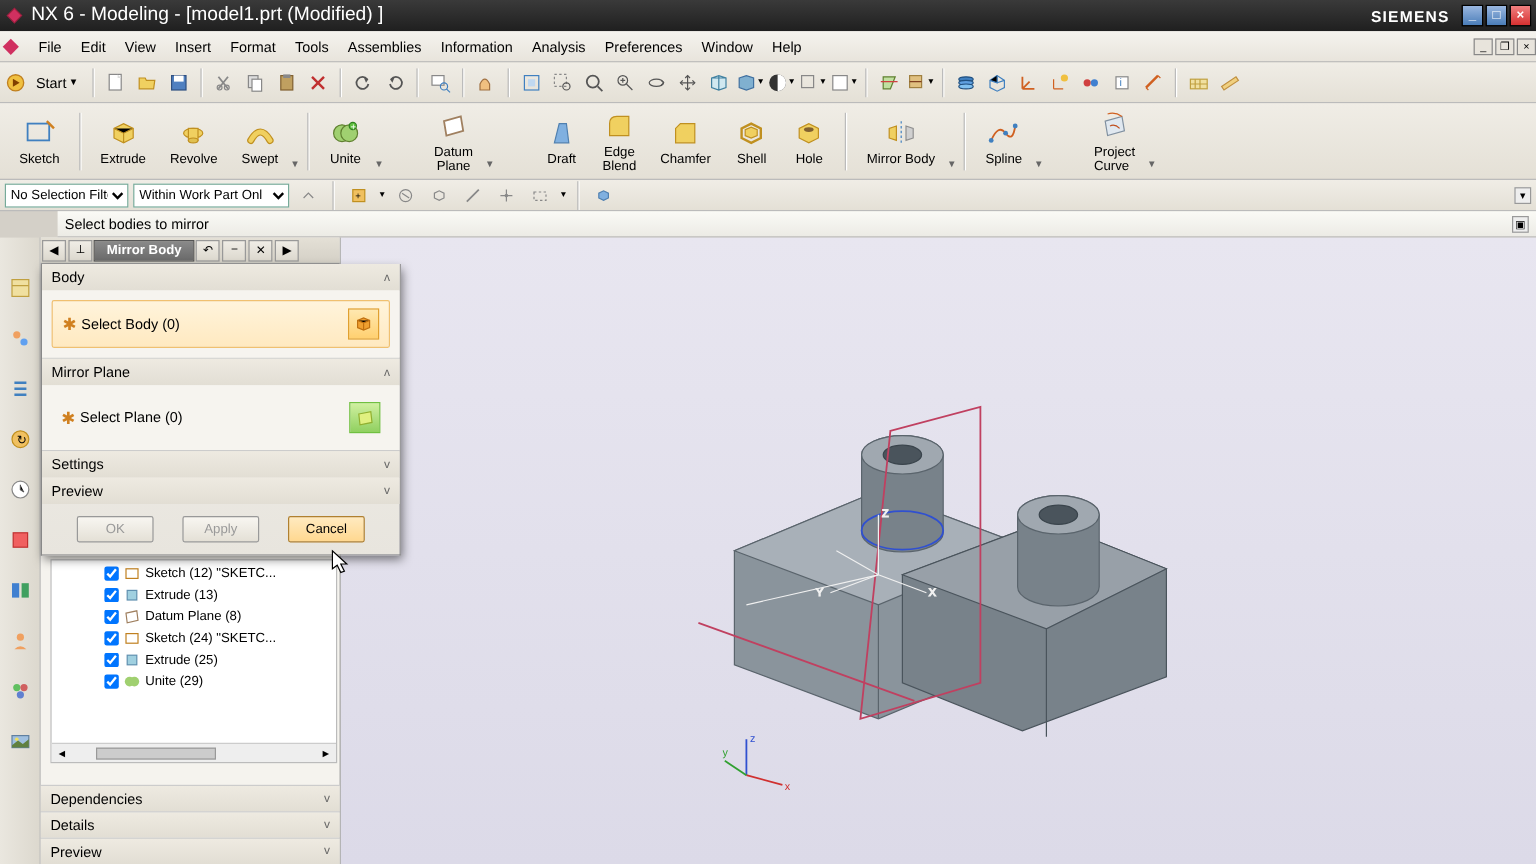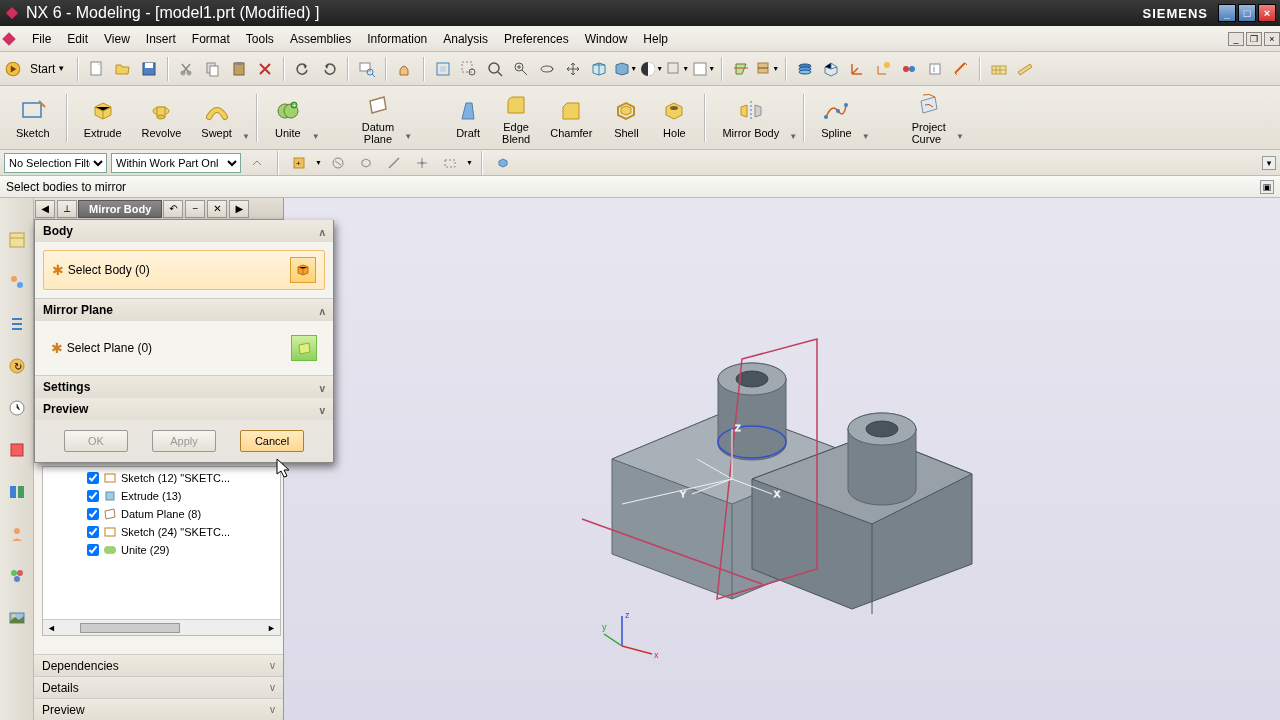--- a/index.html
+++ b/index.html
@@ -34,41 +34,41 @@
 .rbtn { display: flex; flex-direction: column; align-items: center; justify-content: center; padding: 2px 10px; cursor: pointer; height: 56px; font-size: 11px; }
 .rbtn .ricon { width: 28px; height: 28px; margin-bottom: 2px; display: flex; align-items: center; justify-content: center; }
 .rsep { width: 2px; height: 48px; border-left: 1px solid #bbb; border-right: 1px solid #fff; margin: 0 6px; }
 .rspacer { width: 32px; }
 
 
 .selbar { height: 26px; background: linear-gradient(#f0ede6, #e4e0d6); border-bottom: 1px solid #bbb; display: flex; align-items: center; padding: 2px 4px; gap: 4px; }
 .selbar select { height: 20px; font-size: 11px; border: 1px solid #7a9; background: #fff; }
 
 
-.promptbar { height: 22px; background: linear-gradient(#fafaf6, #ecebE5); border-bottom: 1px solid #bbb; display: flex; align-items: center; padding: 0 6px; font-size: 12px; }
+.promptbar { height: 22px; background: linear-gradient(#fafaf6, #ecebE5); border-bottom: 1px solid #bbb; display: flex; align-items: center; padding: 0 6px; font-size: 12px; margin-left: 48px; }
 
 
 .mainarea { display: flex; height: calc(720px - 26px - 26px - 34px - 64px - 26px - 22px); }
 
 
 .resbar { width: 34px; background: linear-gradient(to right, #eae7df, #dcd8ce); border-right: 1px solid #bbb; display: flex; flex-direction: column; align-items: center; padding-top: 30px; gap: 18px; }
 .resbtn { width: 24px; height: 24px; cursor: pointer; display: flex; align-items: center; justify-content: center; }
 
 
 .navpanel { width: 250px; background: #f5f3ee; border-right: 1px solid #999; display: flex; flex-direction: column; position: relative; }
 
 
 .dlgrail { height: 22px; background: linear-gradient(#e4e0d6, #d4d0c6); border-bottom: 1px solid #999; display: flex; align-items: center; }
 .dlgrail .railbtn { width: 20px; height: 18px; border: 1px solid #999; background: linear-gradient(#f0ede6, #dcd8ce); display: flex; align-items: center; justify-content: center; cursor: pointer; font-size: 10px; margin: 0 1px; }
 .dlgrail .dlgtitle { background: linear-gradient(#8a8a8a, #6a6a6a); color: #fff; padding: 2px 10px; font-size: 11px; font-weight: bold; border: 1px solid #555; }
 
 
 .dialog { background: linear-gradient(#f2f0eb, #e8e5de); border: 1px solid #888; border-top: none; padding: 0; margin: 0; width: 300px; position: absolute; left: 0; top: 22px; z-index: 10; box-shadow: 2px 4px 8px rgba(0,0,0,0.5); }
 .dlgsection { border-bottom: 1px solid #ccc; }
-.dlgsechdr { display: flex; align-items: flex-end; justify-content: space-between; padding: 4px 8px; background: linear-gradient(#eeeae1, #e2ded4); cursor: pointer; font-size: 12px; font-weight: bold; }
+.dlgsechdr { display: flex; align-items: center; justify-content: space-between; padding: 4px 8px; background: linear-gradient(#eeeae1, #e2ded4); cursor: pointer; font-size: 12px; }
 .dlgsechdr .collapse { font-size: 10px; color: #666; }
 .dlgbody { padding: 8px; background: #f6f4ef; }
 .dlgrow { display: flex; align-items: center; justify-content: space-between; padding: 6px 8px; background: linear-gradient(#fff4dc, #ffe9c0); border: 1px solid #f0c070; border-radius: 2px; }
 .dlgrow.plain { background: #f6f4ef; border: none; }
 .dlgrow .ast { color: #d08020; font-size: 14px; margin-right: 4px; }
 .dlgrow .rowlabel { flex: 1; font-size: 12px; }
 .dlgrow .iconbtn { width: 26px; height: 26px; border: 1px solid #e0a030; background: linear-gradient(#ffe8b0, #ffd070); display: flex; align-items: center; justify-content: center; cursor: pointer; }
 .dlgrow.plain .iconbtn { border: 1px solid #70c040; background: linear-gradient(#d0f0a0, #90d060); }
 .dlgbtns { display: flex; justify-content: center; gap: 24px; padding: 10px; }
 .dlgbtns button { width: 64px; height: 22px; font-size: 11px; border: 1px solid #999; background: linear-gradient(#f8f6f1, #e4e0d6); cursor: pointer; border-radius: 2px; }
@@ -728,20 +728,29 @@
             <svg width="14" height="14">
               <rect x="2" y="3" width="10" height="8" fill="none" stroke="#c08020"></rect>
             </svg>
           </span>
           <span>Sketch (24) "SKETC...</span>
         </div>
       <div class="treeitem">
           <input type="checkbox" checked="" style="">
           <span class="treeicon">
             <svg width="14" height="14">
+              <rect x="3" y="3" width="8" height="8" fill="#a0d0e0" stroke="#6090b0"></rect>
+            </svg>
+          </span>
+          <span>Extrude (25)</span>
+        </div>
+      <div class="treeitem">
+          <input type="checkbox" checked="" style="">
+          <span class="treeicon">
+            <svg width="14" height="14">
               <circle cx="5" cy="7" r="4" fill="#a0d070"></circle>
               <circle cx="9" cy="7" r="4" fill="#a0d070"></circle>
             </svg>
           </span>
           <span>Unite (29)</span>
         </div>
       <div class="treescroll">
           <span style="font-size:9px;margin:0 4px">◄</span>
           <div class="thumb"></div>
           <span style="font-size:9px;margin-left:auto;margin-right:4px">►</span>

